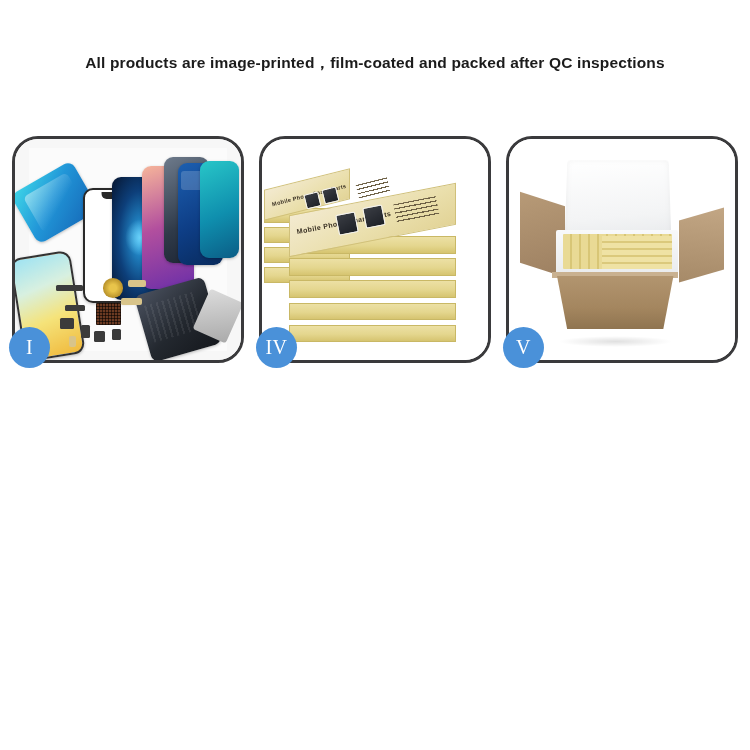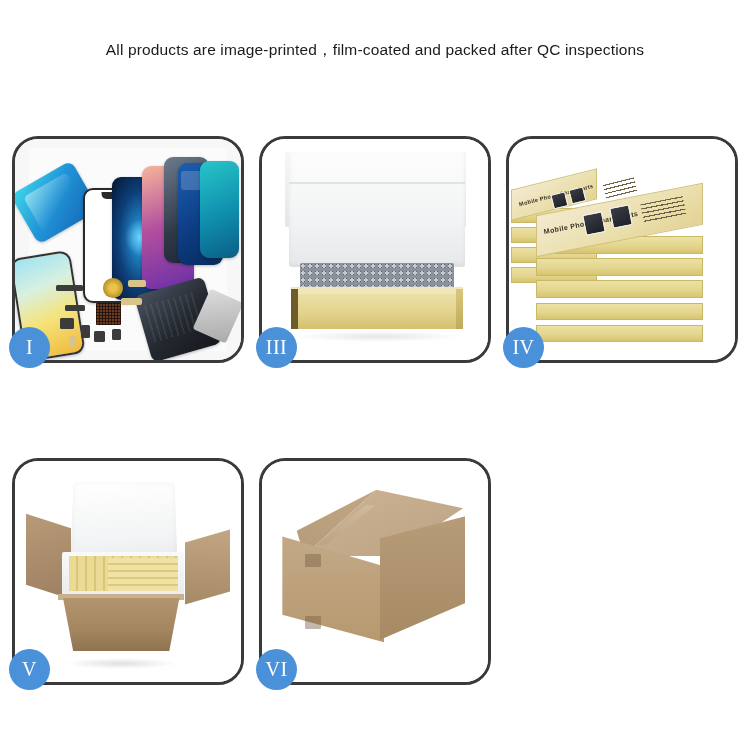--- a/index.html
+++ b/index.html
@@ -22,24 +22,24 @@
     font-weight: 400;
     letter-spacing: 2.1px;
     color: #111111;
     line-height: 1.05;
     white-space: nowrap;
   }
 
   .subtitle {
     font-family: "Liberation Sans", sans-serif;
     font-size: 15.5px;
-    font-weight: 400;
+    font-weight: 700;
     color: #1b1b1b;
     letter-spacing: 0.15px;
-    margin-top: 6px;
+    margin-top: 19px;
     white-space: nowrap;
   }
 
   
   .grid {
     position: absolute;
     left: 12px;
     top: 136px;
     width: 726px;
     display: grid;
@@ -441,34 +441,20 @@
       <div class="chip" style="left:43%;top:86%;width:4%;height:5%;"></div>
       <div class="flexcable" style="left:50%;top:64%;width:8%;height:3%;"></div>
       <div class="flexcable" style="left:47%;top:72%;width:9%;height:3%;"></div>
       <div class="flexcable" style="left:24%;top:89%;width:3%;height:5%;"></div>
       <div class="swab"></div>
     </div>
     <div class="badge">I</div>
   </div>
 
 
-  <div class="panel">
-    <div class="panel-inner p3">
-      <div class="foamwing-l"></div>
-      <div class="foamwing-r"></div>
-      <div class="foamlid"></div>
-      <div class="bubbletray"></div>
-      <div class="goldbox-rim"></div>
-      <div class="goldbox-front"></div>
-      <div class="goldbox-edge-l"></div>
-      <div class="goldbox-edge-r"></div>
-      <div class="boxshadow3"></div>
-    </div>
-    <div class="badge">III</div>
-  </div>
 
   <div class="panel">
     <div class="panel-inner p4">
       <div class="stackwrap">
 
         <div class="gbox" style="left:1%;top:31%;width:38%;height:7%;"></div>
         <div class="gbox" style="left:1%;top:40%;width:38%;height:7%;"></div>
         <div class="gbox" style="left:1%;top:49%;width:38%;height:7%;"></div>
         <div class="gbox" style="left:1%;top:58%;width:38%;height:7%;"></div>
 
@@ -502,27 +488,14 @@
       <div class="v-innerfoam"></div>
       <div class="v-goldstack"></div>
       <div class="v-goldstack2"></div>
       <div class="v-cartonrim"></div>
       <div class="v-cartonfront"></div>
       <div class="v-shadow"></div>
     </div>
     <div class="badge">V</div>
   </div>
 
-  <div class="panel">
-    <div class="panel-inner p6">
-      <div class="c-sheen"></div>
-      <div class="c-top2"></div>
-      <div class="c-top"></div>
-      <div class="c-tape"></div>
-      <div class="c-left"></div>
-      <div class="c-right"></div>
-      <div class="c-tab1"></div>
-      <div class="c-tab2"></div>
-    </div>
-    <div class="badge">VI</div>
-  </div>
 
 </div>
 
 </body></html>

